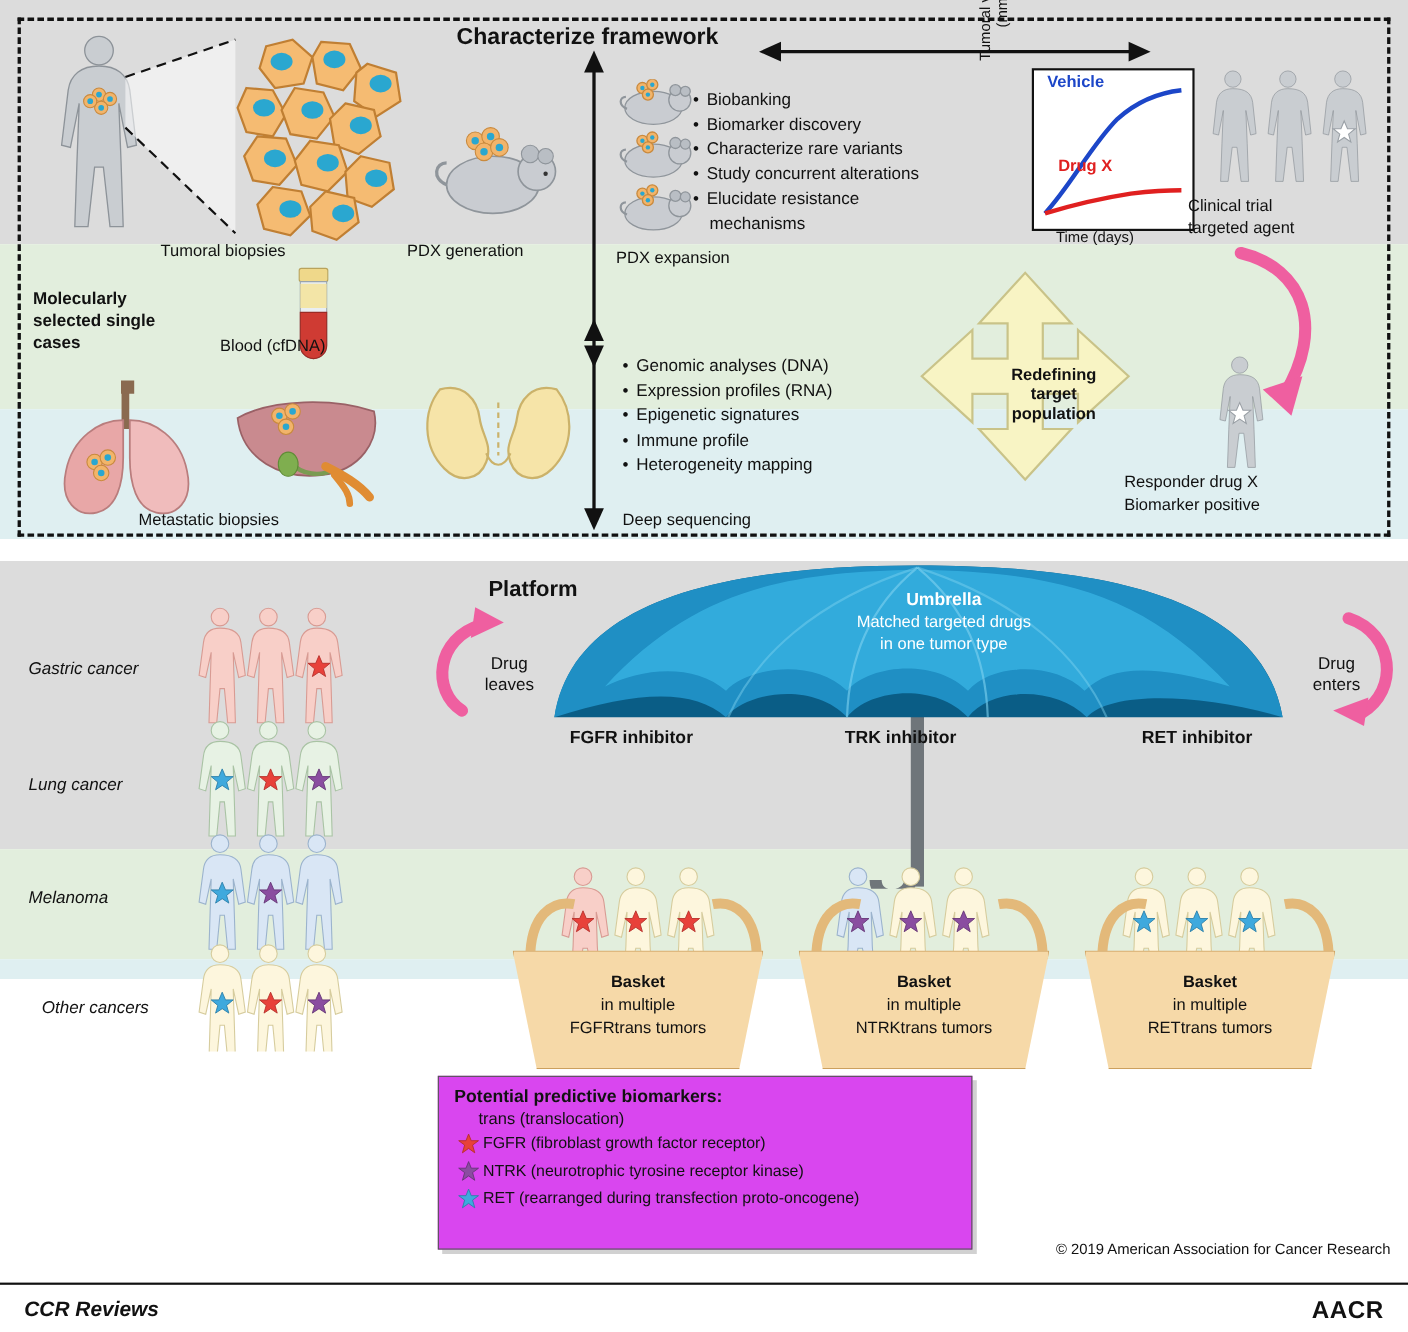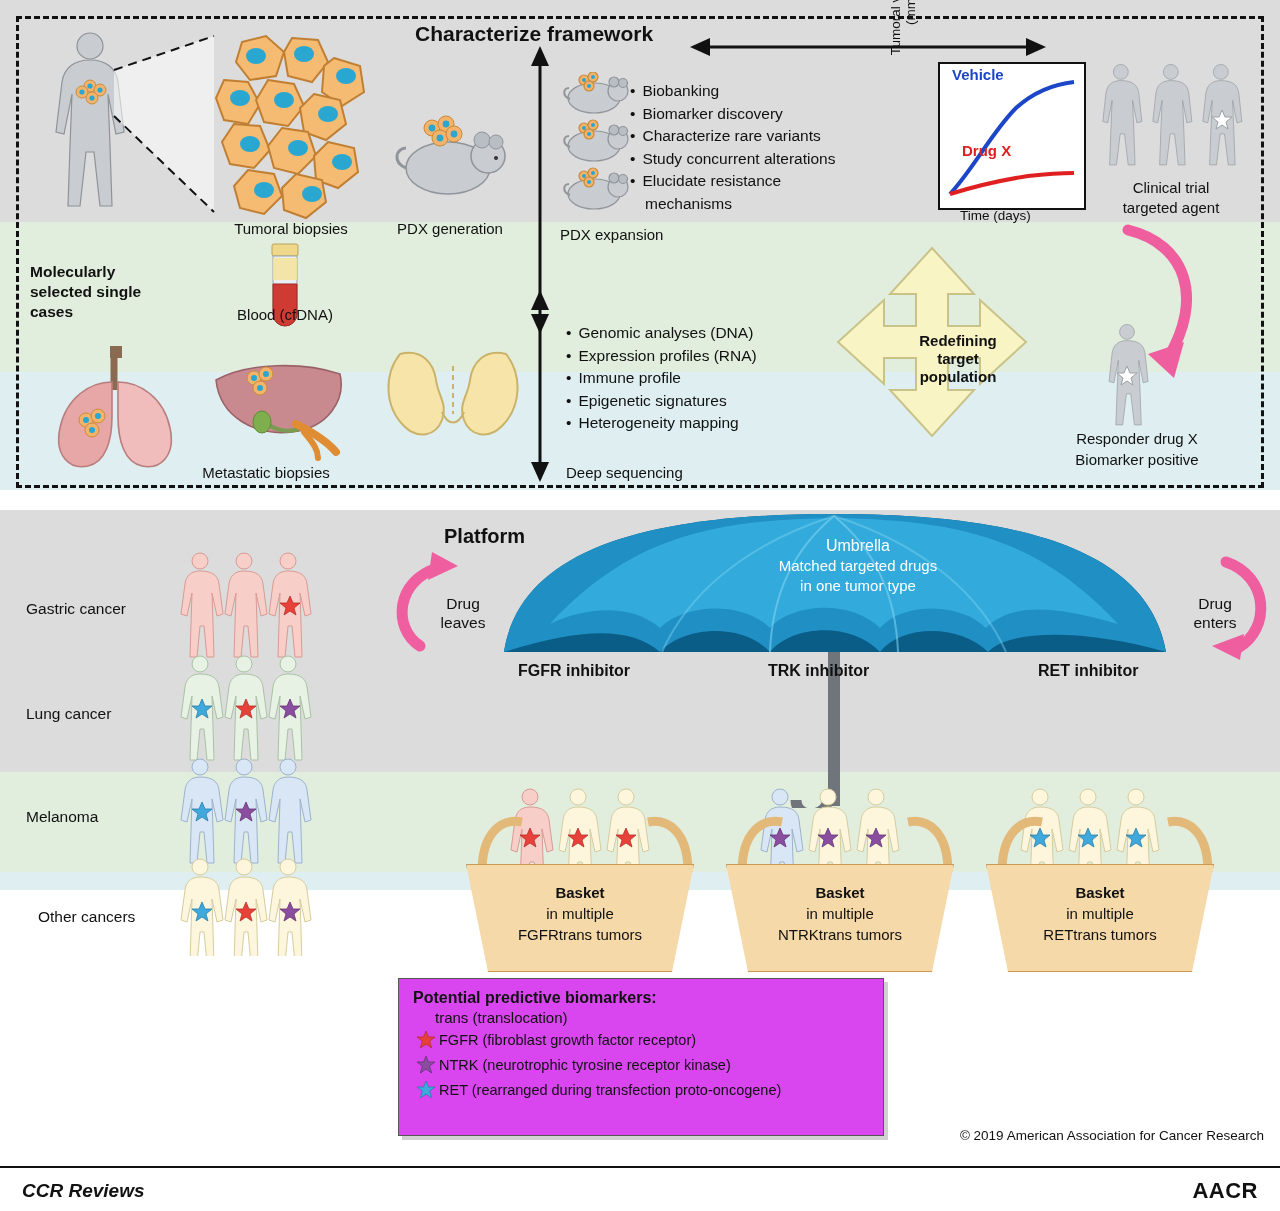--- a/index.html
+++ b/index.html
@@ -50,21 +50,21 @@
     font-size: 15.5px;
     line-height: 22.5px;
     color: #111;
   }
   .bullets div::before {
     content: "\2022";
     margin-right: 7px;
   }
   .bullets div.cont::before { content: ""; margin-right: 0; padding-left: 15px; }
 
-  .cap { position: absolute; font-size: 15px; color: #111; text-align: center; }
+  .cap { position: absolute; font-size: 15px; color: #111; }
 
   
   #tumor-chart {
     position: absolute;
     left: 938px; top: 62px;
     width: 148px; height: 148px;
     background: #ffffff;
     border: 2px solid #111;
   }
   #chart-ylabel {
@@ -105,21 +105,21 @@
   
   #umbrella-text {
     position: absolute;
     left: 718px; top: 536px;
     width: 280px;
     text-align: center;
     color: #ffffff;
     font-size: 15px;
     line-height: 20px;
   }
-  #umbrella-text .u-title { font-weight: normal; font-size: 16px; }
+  #umbrella-text .u-title { font-weight: bold; font-size: 16px; }
 
   .inhibitor { position: absolute; font-size: 16px; font-weight: bold; color: #111; }
 
   .drugflow {
     position: absolute;
     font-size: 15.5px; color: #111;
     text-align: center; line-height: 19px;
   }
 
   
@@ -134,21 +134,21 @@
   .basket-label {
     position: absolute; left: 0; top: 18px;
     width: 228px; text-align: center;
     font-size: 15px; color: #111; line-height: 21px;
   }
   .basket-label .b-title { font-weight: bold; }
 
   
   .cancer-row-label {
     position: absolute;
-    font-size: 15.5px; color: #111;
+    font-size: 15.5px; color: #111; font-style: italic;
   }
 
   
   #legend {
     position: absolute;
     left: 398px; top: 978px;
     width: 486px; height: 158px;
     background: #d946ef;
     border: 1.5px solid #555;
     box-shadow: 4px 4px 0 rgba(0,0,0,0.18);
@@ -474,22 +474,22 @@
     <path d="M128 14 C144 34 144 66 124 86 C110 100 92 96 86 80 C80 64 90 56 92 40 C94 24 106 8 128 14 Z" fill="#f6e4a8" stroke="#cbb26a" stroke-width="2"></path>
     <path d="M64 72 C70 86 80 86 86 72" fill="none" stroke="#cbb26a" stroke-width="2"></path>
     <path d="M75 26 L75 74" stroke="#cbb26a" stroke-width="2" stroke-dasharray="5 4"></path>
   </svg>
 
   <div class="cap" style="left:126px; top:464px; width:280px;">Metastatic biopsies</div>
 
   <div class="bullets" style="left:566px; top:322px; width:300px;">
     <div>Genomic analyses (DNA)</div>
     <div>Expression profiles (RNA)</div>
+    <div>Epigenetic signatures</div>
     <div>Immune profile</div>
-    <div>Epigenetic signatures</div>
     <div>Heterogeneity mapping</div>
   </div>
   <div class="cap" style="left:566px; top:464px; width:220px; text-align:left;">Deep sequencing</div>
 
   <div class="cancer-row-label" style="left:26px; top:600px;">Gastric cancer</div>
   <div class="cancer-row-label" style="left:26px; top:705px;">Lung cancer</div>
   <div class="cancer-row-label" style="left:26px; top:808px;">Melanoma</div>
   <div class="cancer-row-label" style="left:26px; top:908px;margin-left:12px;">Other cancers</div>
 
   <svg class="abs" style="left:178px; top:552px;" width="136" height="404" viewBox="0 0 136 404">

